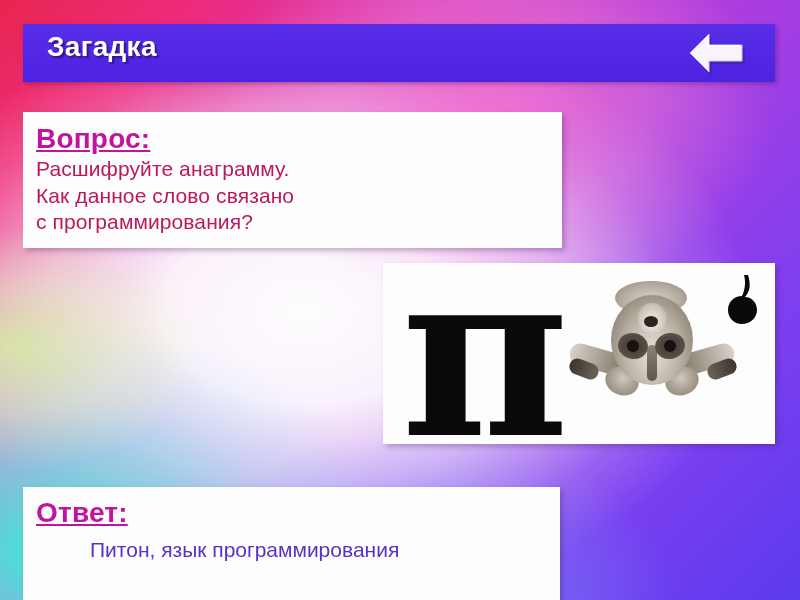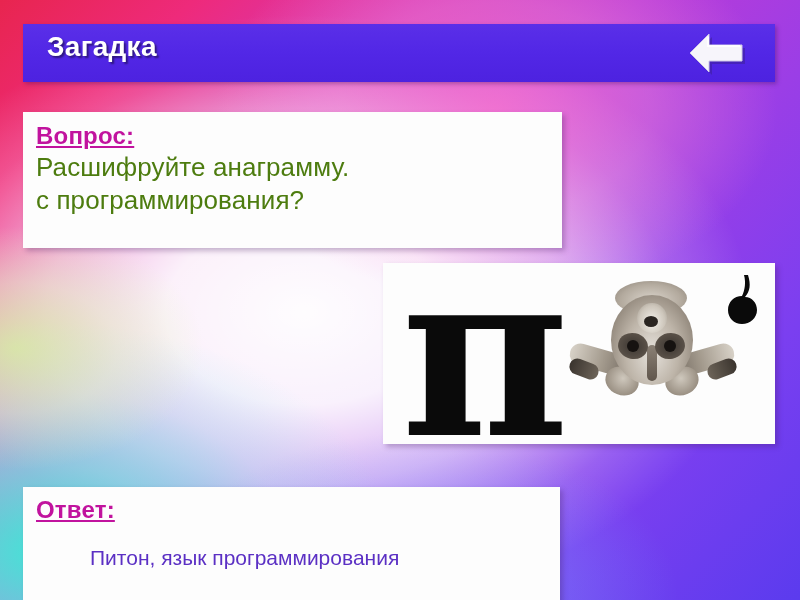--- a/index.html
+++ b/index.html
@@ -132,44 +132,44 @@
   #answer-panel {
     left: 23px;
     top: 487px;
     width: 537px;
     height: 117px;
     padding: 9px 0 6px 13px;
   }
 
   
   .label-heading {
-    font-size: 24px;
+    font-size: 28px;
     font-weight: bold;
     color: #c1139e;
     text-decoration: underline;
     text-decoration-color: #c1139e;
     text-underline-offset: 2px;
     line-height: 1.18;
     letter-spacing: 0.2px;
     margin: 0 0 1px 0;
     display: block;
   }
   .body-line {
-    font-size: 26px;
-    color: #4d7c0f;
+    font-size: 21px;
+    color: #be185d;
     line-height: 1.27;
     letter-spacing: 0.1px;
     display: block;
     white-space: nowrap;
   }
   #answer-text {
     font-size: 21px;
     color: #5b30c4;
     margin-left: 54px;
-    margin-top: 22px;
+    margin-top: 9px;
     display: block;
     white-space: nowrap;
   }
 
   
   #pi-symbol {
     position: absolute;
     left: 18px;
     top: -24px;
     font-family: "DejaVu Serif", serif;
@@ -290,20 +290,21 @@
         <path d="M22 4 L22 15 L55 15 L55 31 L22 31 L22 42 L3 23 Z" fill="#3a1f88" opacity="0.45" transform="translate(3,3)"></path>
         <path d="M22 4 L22 15 L55 15 L55 31 L22 31 L22 42 L3 23 Z" fill="#f7f5fb" stroke="#cfc9e6" stroke-width="1"></path>
         <path d="M22 6 L22 15 L53 15 L53 17 L20 17 L20 8 Z" fill="#ffffff" opacity="0.9"></path>
       </svg>
     </div>
   </div>
 
   <div id="question-panel" class="panel">
     <span class="label-heading">Вопрос:</span>
     <span class="body-line">Расшифруйте анаграмму.</span>
+    <span class="body-line">Как данное слово связано</span>
     <span class="body-line">с программирования?</span>
   </div>
 
   <div id="image-panel" class="panel">
 
     <div id="pi-symbol">π</div>
 
     <div id="raccoon" title="Перевёрнутое фото енота">
       <div class="rc rc-paw-l"></div>
       <div class="rc rc-paw-r"></div>

